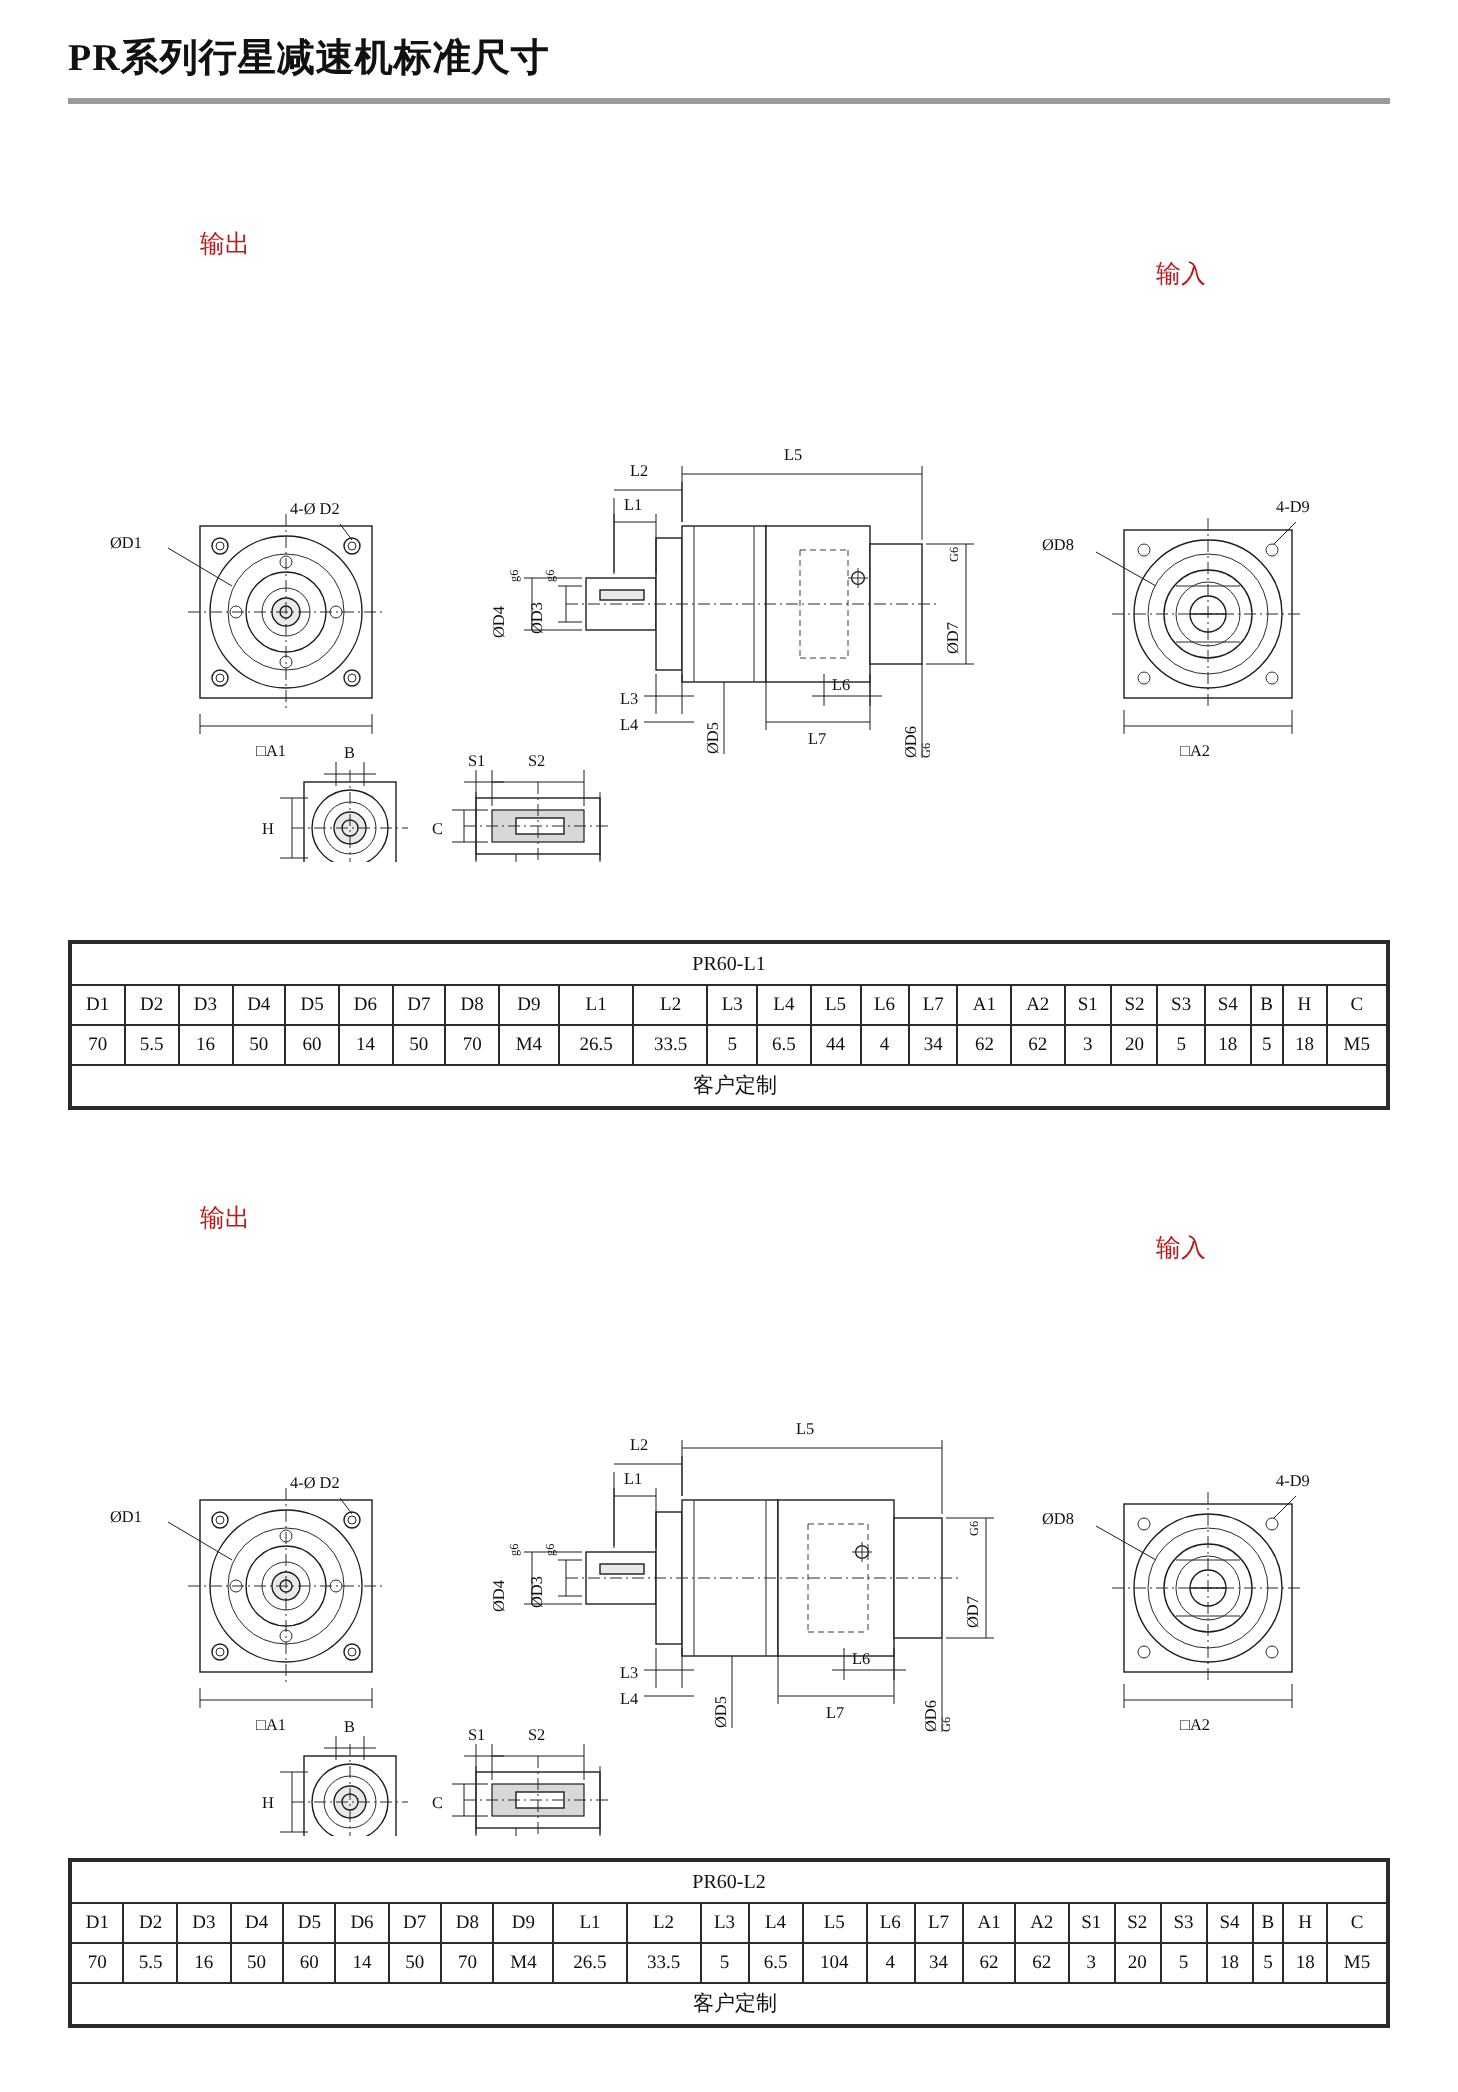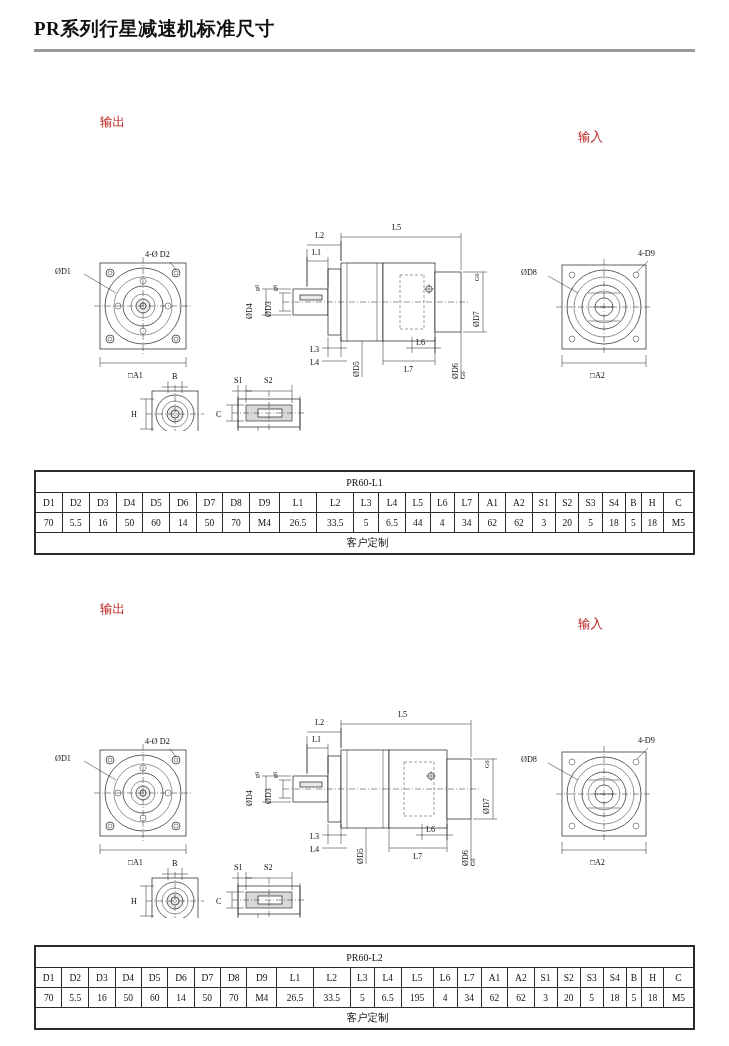--- a/index.html
+++ b/index.html
@@ -88,21 +88,21 @@
 
   
   .table-wrap {
     position: absolute;
     left: 34px;
     width: 661px;
     border: 1px solid #2b2b2b;
     box-sizing: border-box;
   }
   .tw1 { top: 352px; margin-top: 32px; }
-  .tw2 { top: 372px; }
+  .tw2 { top: 356px; }
   table.spec {
     border-collapse: collapse;
     width: 100%;
     font-family: "Liberation Serif", serif;
     font-size: 9.5px;
     color: #111;
   }
   table.spec td, table.spec th {
     border: 1px solid #2b2b2b;
     text-align: center;
@@ -625,21 +625,21 @@
           <td>50</td>
           <td>60</td>
           <td>14</td>
           <td>50</td>
           <td>70</td>
           <td>M4</td>
           <td>26.5</td>
           <td>33.5</td>
           <td>5</td>
           <td>6.5</td>
-          <td>195</td>
+          <td>104</td>
           <td>4</td>
           <td>34</td>
           <td>62</td>
           <td>62</td>
           <td>3</td>
           <td>20</td>
           <td>5</td>
           <td>18</td>
           <td>5</td>
           <td>18</td>

